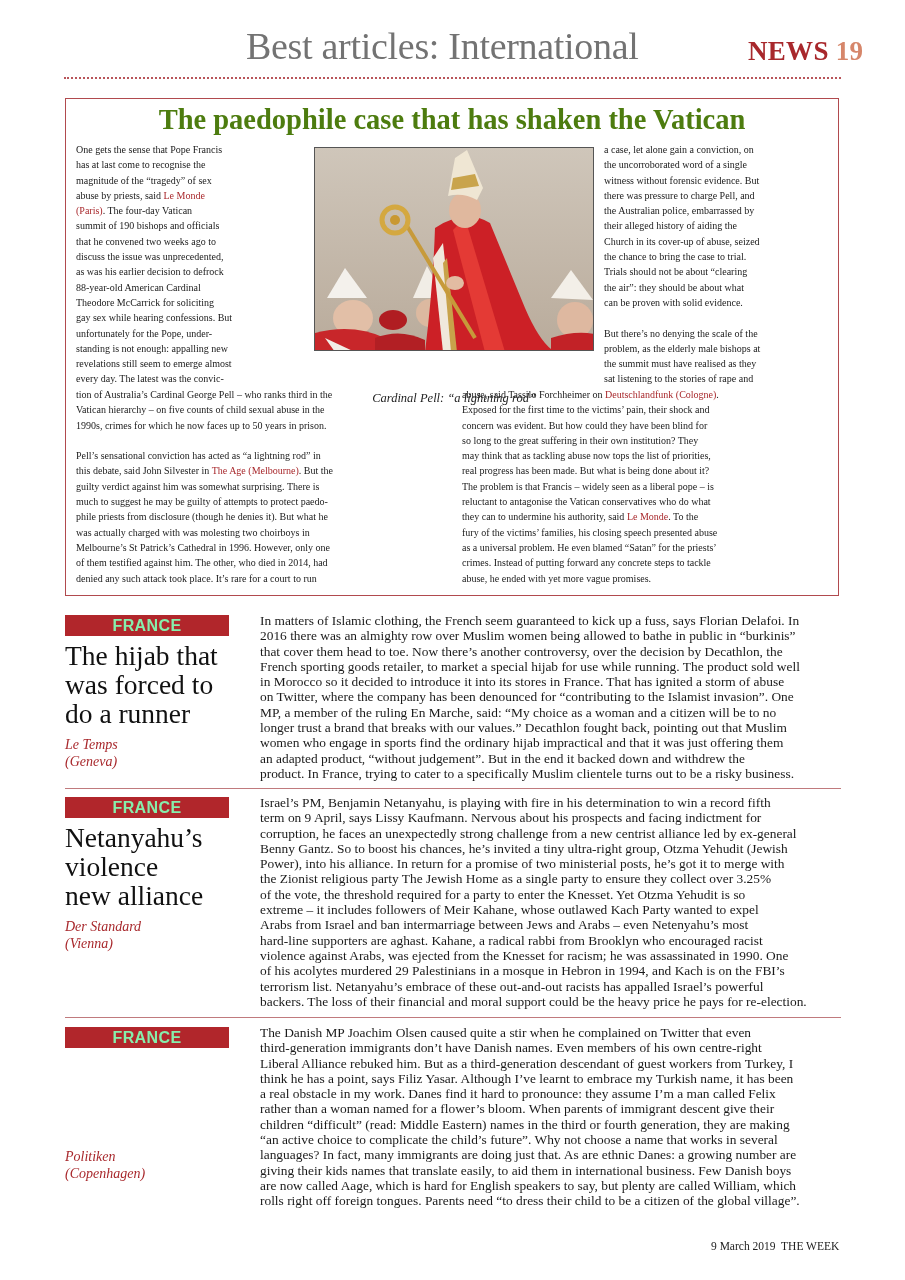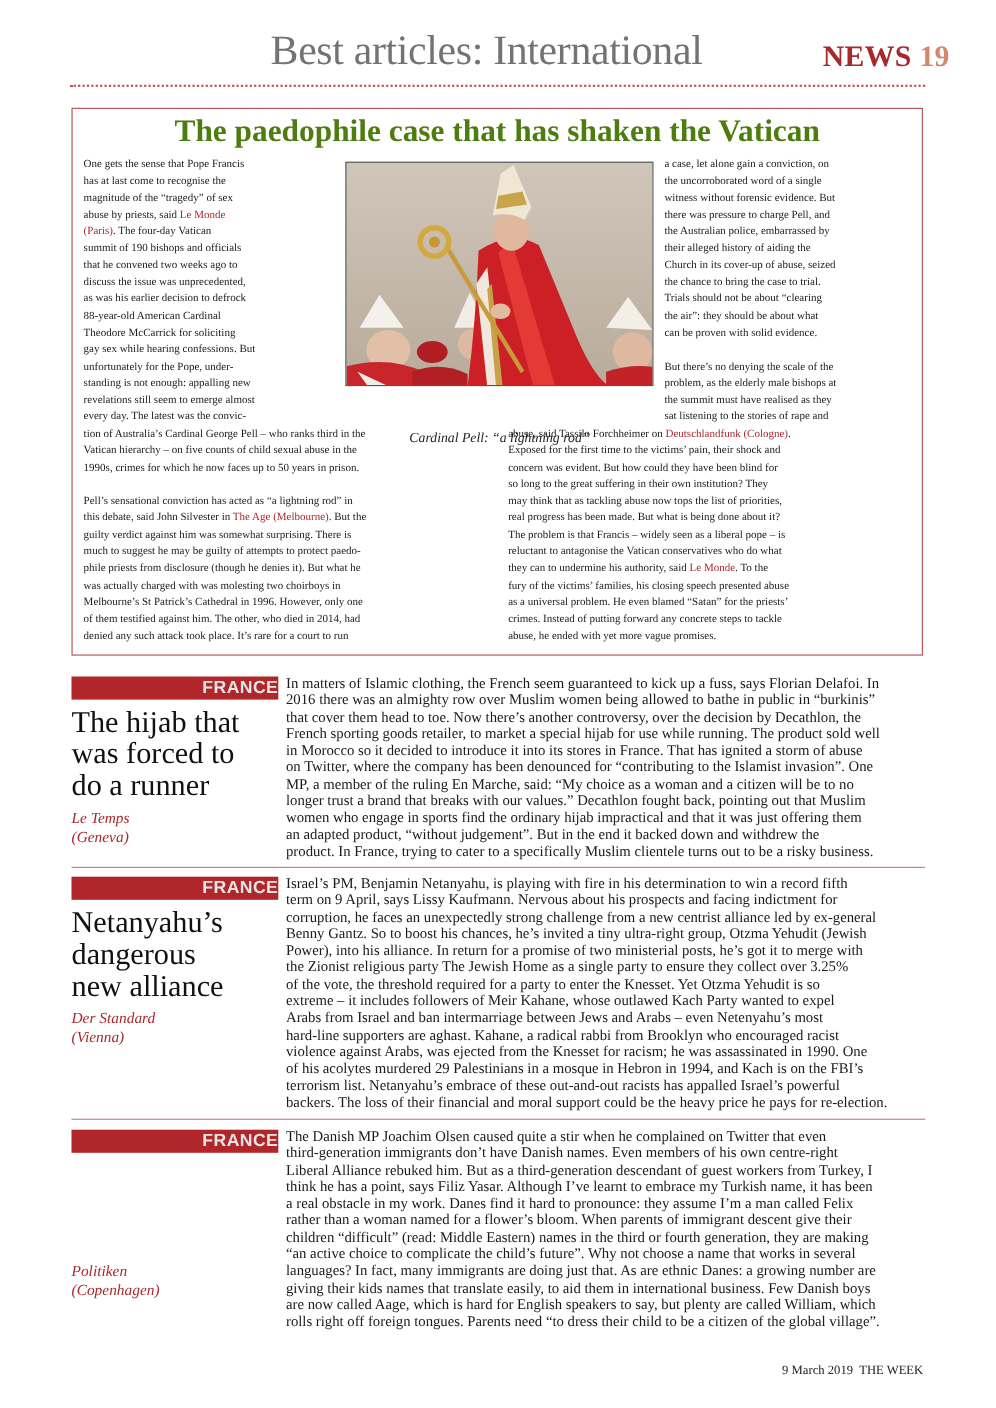--- a/index.html
+++ b/index.html
@@ -28,23 +28,23 @@
   .col-lower-left { left: 10px; top: 288px; }
   .col-lower-right { left: 396px; top: 288px; }
   .photo { position: absolute; left: 248px; top: 48px; width: 280px; height: 204px;
            border: 1px solid #555; box-sizing: border-box; overflow: hidden; background: #c9c0b4; }
   .caption { position: absolute; left: 248px; top: 258px; width: 280px; text-align: center;
              font-style: italic; font-size: 12.5px; color: #222; white-space: nowrap; margin-top: 34px; }
 
   
   .brief { position: absolute; left: 65px; width: 776px; }
   .brief-sep { position: absolute; left: 65px; width: 776px; height: 0; border-top: 1.2px solid #c07a7d; }
-  .tag { position: absolute; left: 0; top: 0; width: 188px; height: 21px; background: #b1262b;
-         color: #e5e5e5; font-family: "Liberation Sans", "DejaVu Sans", sans-serif; font-weight: bold;
-         font-size: 16px; text-align: right; line-height: 21px; letter-spacing: 0.4px; }
+  .tag { position: absolute; left: 0; top: 0; width: 164px; height: 21px; background: #b1262b;
+         color: #86efac; font-family: "Liberation Sans", "DejaVu Sans", sans-serif; font-weight: bold;
+         font-size: 16px; text-align: center; line-height: 21px; letter-spacing: 0.4px; }
   .brief-headline { position: absolute; left: 0; top: 26px; font-size: 27.5px; line-height: 29px;
                     white-space: pre; color: #111; }
   .brief-source { position: absolute; left: 0; font-style: italic; font-size: 14px; line-height: 17px;
                   color: #a8282c; white-space: pre; }
   .brief-body { position: absolute; left: 195px; top: -2px; font-size: 13.4px; line-height: 15.3px;
                 white-space: pre; color: #1a1a1a; }
 
   .footer { position: absolute; left: 711px; top: 1240px; font-size: 11.5px; white-space: nowrap; color: #222; }
 </style>
 </head>
@@ -128,21 +128,21 @@
 longer trust a brand that breaks with our values.” Decathlon fought back, pointing out that Muslim
 women who engage in sports find the ordinary hijab impractical and that it was just offering them
 an adapted product, “without judgement”. But in the end it backed down and withdrew the
 product. In France, trying to cater to a specifically Muslim clientele turns out to be a risky business.</div>
 </div>
 <div class="brief-sep" style="top:788px;"></div>
 
 <div class="brief" style="top:797px;height:210px;">
   <div class="tag">FRANCE</div>
   <div class="brief-headline">Netanyahu’s
-dangerous
+violence
 new alliance</div>
   <div class="brief-source" style="top:121px;">Der Standard
 (Vienna)</div>
   <div class="brief-body">Israel’s PM, Benjamin Netanyahu, is playing with fire in his determination to win a record fifth
 term on 9 April, says Lissy Kaufmann. Nervous about his prospects and facing indictment for
 corruption, he faces an unexpectedly strong challenge from a new centrist alliance led by ex-general
 Benny Gantz. So to boost his chances, he’s invited a tiny ultra-right group, Otzma Yehudit (Jewish
 Power), into his alliance. In return for a promise of two ministerial posts, he’s got it to merge with
 the Zionist religious party The Jewish Home as a single party to ensure they collect over 3.25%
 of the vote, the threshold required for a party to enter the Knesset. Yet Otzma Yehudit is so

